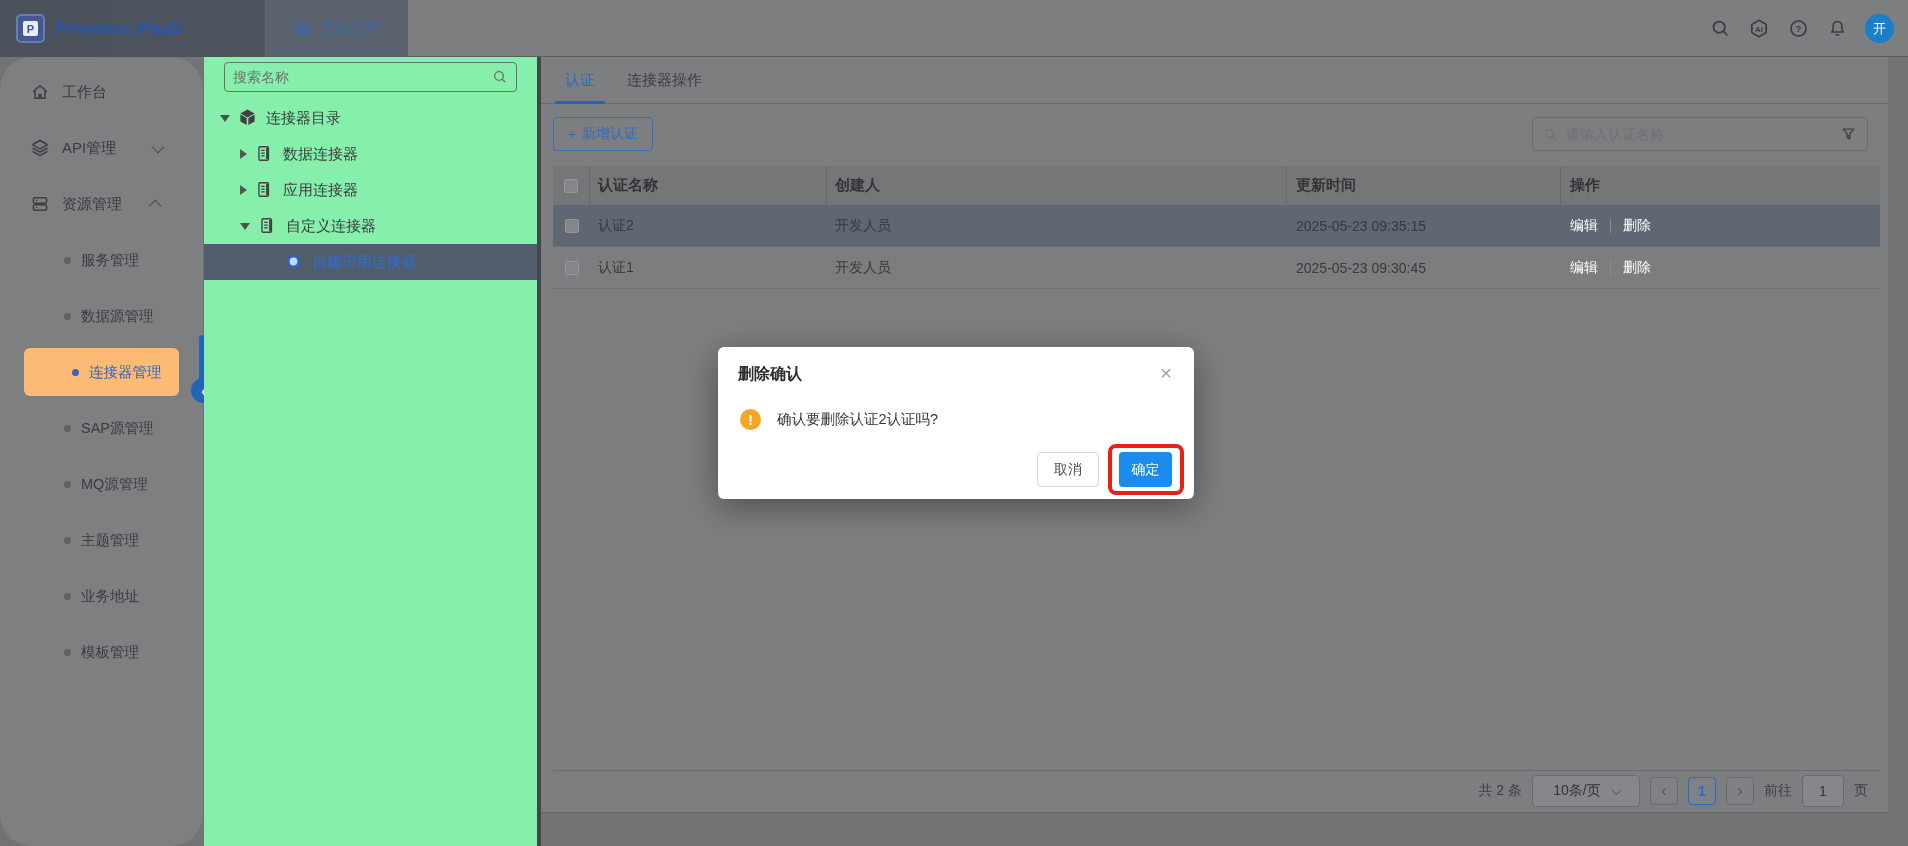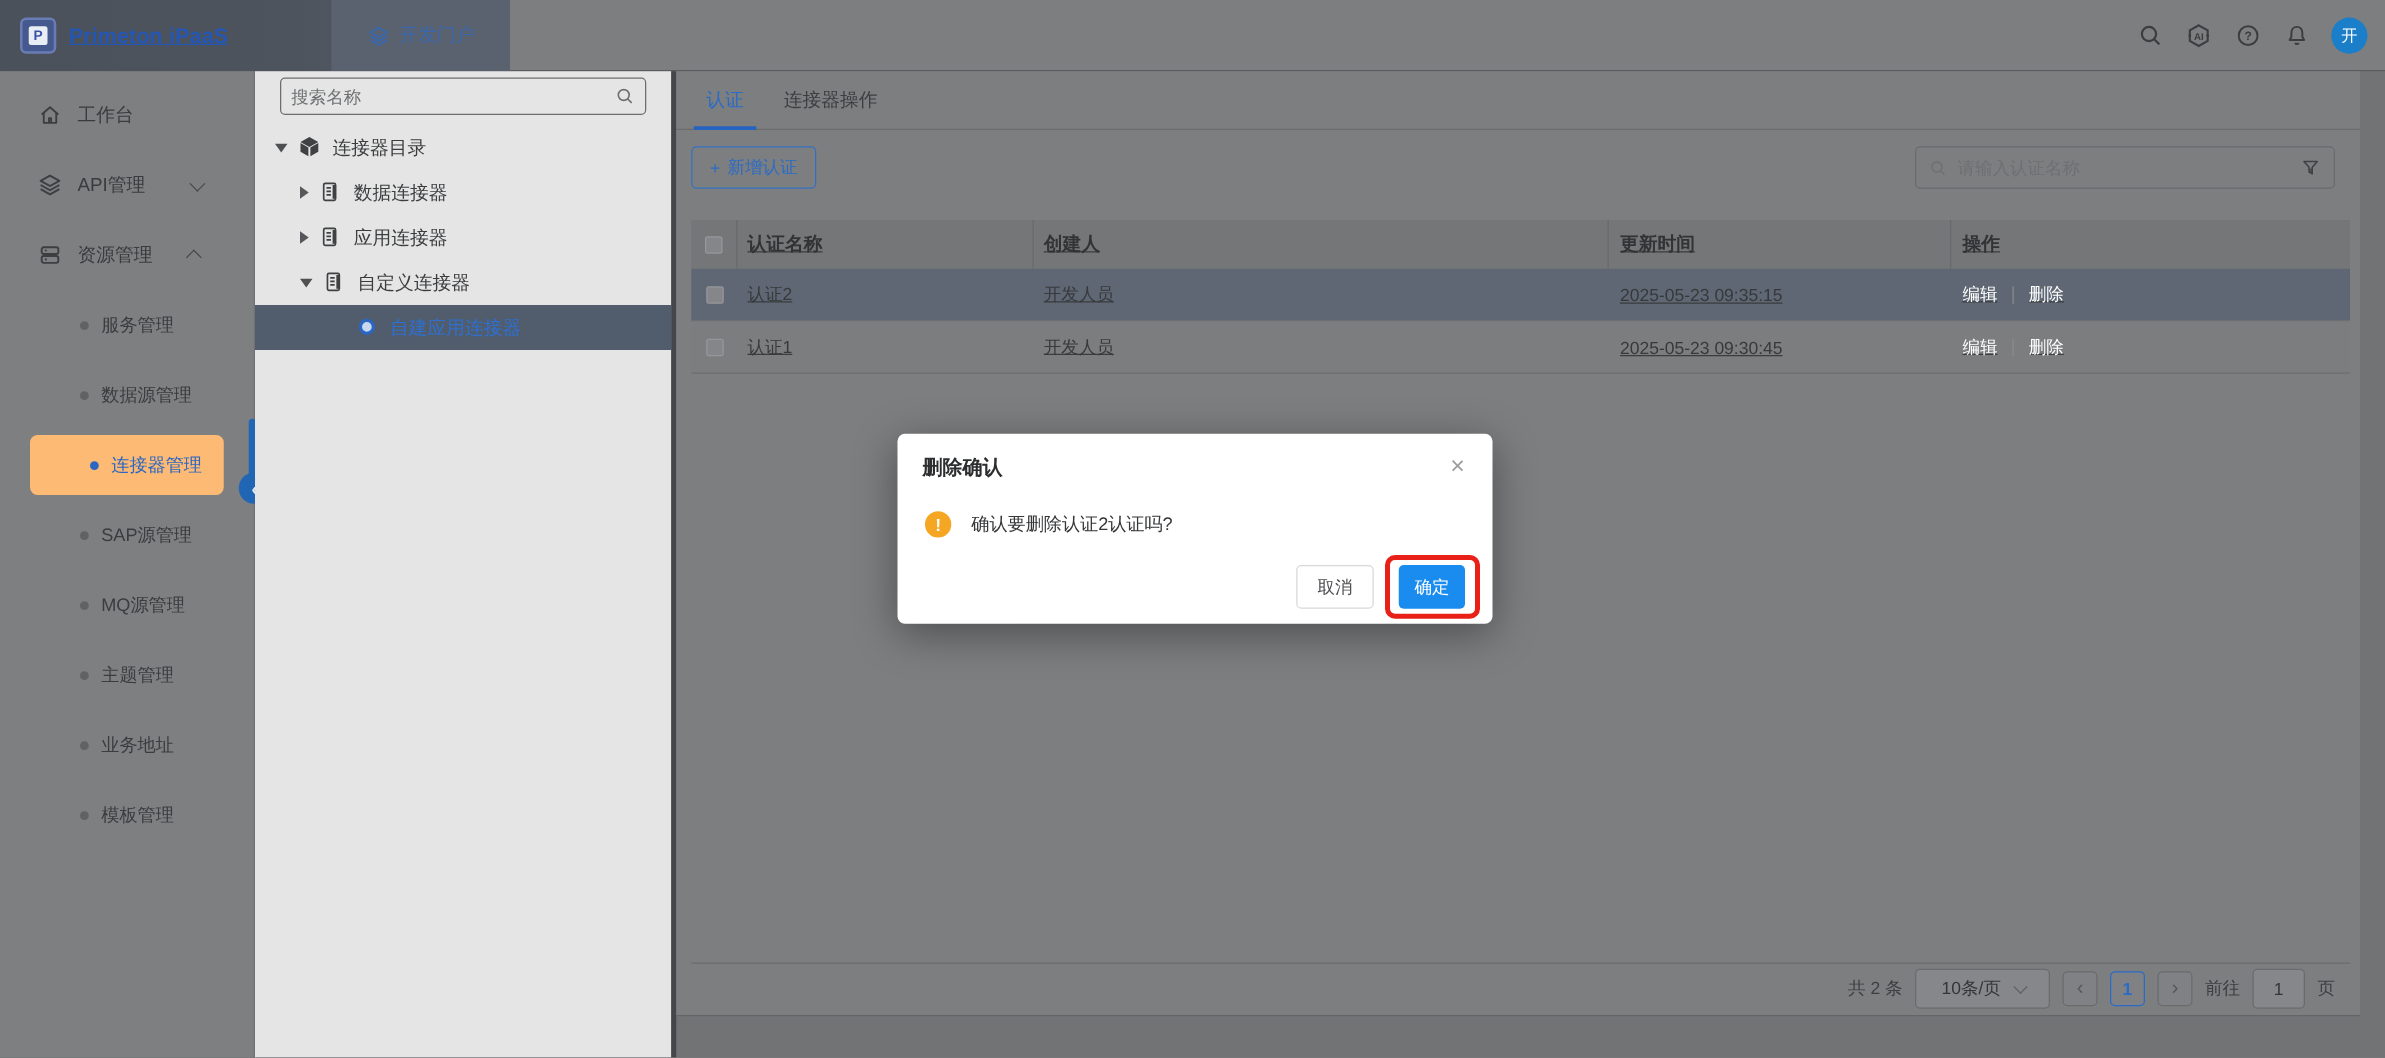--- a/index.html
+++ b/index.html
@@ -24,39 +24,39 @@
   .portal-tab { position:absolute; left:265px; top:0; width:143px; height:57px; background:#5a6270;
                 display:flex; align-items:center; justify-content:center; gap:8px;
                 color:#3a68ae; font-size:15px; cursor:pointer; }
   .hdr-icons { position:absolute; right:14px; top:0; height:57px; display:flex; align-items:center; gap:17px; }
   .hicon { width:22px; height:22px; color:#3b3d3f; display:flex; align-items:center; justify-content:center; cursor:pointer; }
   .avatar { width:29px; height:29px; border-radius:50%; background:#1b7ec8; color:#fff; font-size:13px;
             display:flex; align-items:center; justify-content:center; cursor:pointer; }
 
   
   .sidebar { position:absolute; left:0; top:57px; width:204px; height:789px;
-             background:#7d7f81; border-right:1px solid #6f7173; }
+             background:#7d7f81; border-right:1px solid #6f7173;border-radius:32px; }
   .menu { position:absolute; top:7px; left:0; width:100%; }
   .mi { height:56px; display:flex; align-items:center; padding-left:30px; cursor:pointer; color:#393b3d; font-size:15px; }
   .mi .ic { width:20px; height:20px; margin-right:12px; color:#3c3e40; }
   .chev { width:9px; height:9px; border-right:1.8px solid #46484a; border-bottom:1.8px solid #46484a; margin-left:auto; margin-right:42px; }
   .chev.down { transform:rotate(45deg) translateY(-2px); }
   .chev.up   { transform:rotate(-135deg) translateY(-2px); }
   .smi { height:56px; display:flex; align-items:center; padding-left:64px; cursor:pointer; color:#3a3c3e; font-size:14.5px; }
   .smi .dot { width:7px; height:7px; border-radius:50%; background:#606264; margin-right:10px; flex:none; }
   .smi.sel { margin:0 24px; padding-left:48px; height:48px; margin-top:4px; margin-bottom:4px;
              border-radius:6px; background:#fdba74; color:#2a66c2; }
   .smi.sel .dot { background:#2a66c2; }
   .collapse-bar { position:absolute; left:199px; top:335px; width:6px; height:48px; background:#2166b4; border-radius:3px; }
   .collapse-knob { position:absolute; left:191px; top:378px; width:25px; height:25px; border-radius:50%;
                    background:#2166b4; color:#e8eef6; font-size:14px; font-weight:bold;
                    display:flex; align-items:center; justify-content:center; cursor:pointer; }
 
   
-  .tree-panel { position:absolute; left:204px; top:57px; width:333px; height:789px; background:#e5e5e5; }
+  .tree-panel { position:absolute; left:204px; top:57px; width:333px; height:789px; background:#86efac; }
   .tree-search { position:absolute; left:20px; top:5px; width:293px; height:30px; border:1px solid #6b6d6f;
                  border-radius:4px; display:flex; align-items:center; padding:0 8px; color:#6e7072; background:transparent; }
   .tree-search input { flex:1; border:none; outline:none; background:transparent; font-size:14px; color:#3a3c3e;
                        font-family:inherit; }
   .tree-search input::placeholder { color:#6e7072; }
   .tnode { height:36px; display:flex; align-items:center; font-size:15px; color:#3b3d3f; cursor:pointer; }
   .tree-rows { position:absolute; top:43px; left:0; width:100%; }
   .caret { width:0; height:0; flex:none; }
   .caret.open  { border-left:5.5px solid transparent; border-right:5.5px solid transparent; border-top:7px solid #4e5052; }
   .caret.closed{ border-top:5.5px solid transparent; border-bottom:5.5px solid transparent; border-left:7px solid #55575a; }
@@ -74,21 +74,21 @@
 
   .add-btn { position:absolute; left:553px; top:117px; width:100px; height:34px; border:1px solid #3470c2;
              border-radius:4px; color:#2e6cc4; font-size:14px; background:transparent;
              display:flex; align-items:center; justify-content:center; gap:6px; cursor:pointer; }
   .list-search { position:absolute; left:1532px; top:117px; width:336px; height:34px; border:1px solid #696b6d;
                  border-radius:4px; display:flex; align-items:center; padding:0 10px; gap:8px; background:transparent; }
   .list-search input { flex:1; border:none; outline:none; background:transparent; font-size:14px; color:#3a3c3e; font-family:inherit; }
   .list-search input::placeholder { color:#6e7072; }
 
   
-  .tbl { position:absolute; left:553px; top:176px; width:1327px;text-decoration:underline; }
+  .tbl { position:absolute; left:553px; top:166px; width:1327px; }
   .trow { display:flex; align-items:center; }
   .trow.head { height:39px; background:#747678; font-weight:bold; color:#313335; font-size:15px; }
   .trow.body { height:42px; font-size:14px; color:#37393b; border-bottom:1px solid #6d6f71; background:#7b7d7f; }
   .trow.body.hl { background:#5e6773; }
   .c0 { width:37px; display:flex; align-items:center; justify-content:center; flex:none; }
   .c1 { width:237px; padding-left:8px; flex:none; }
   .c2 { width:460px; padding-left:8px; flex:none; }
   .c3 { width:274px; padding-left:9px; flex:none; }
   .c4 { flex:1; padding-left:9px; display:flex; align-items:center; gap:12px; }
   .trow.head .c0,.trow.head .c1,.trow.head .c2,.trow.head .c3 { border-right:1px solid #67696b; height:100%; display:flex; align-items:center; }

